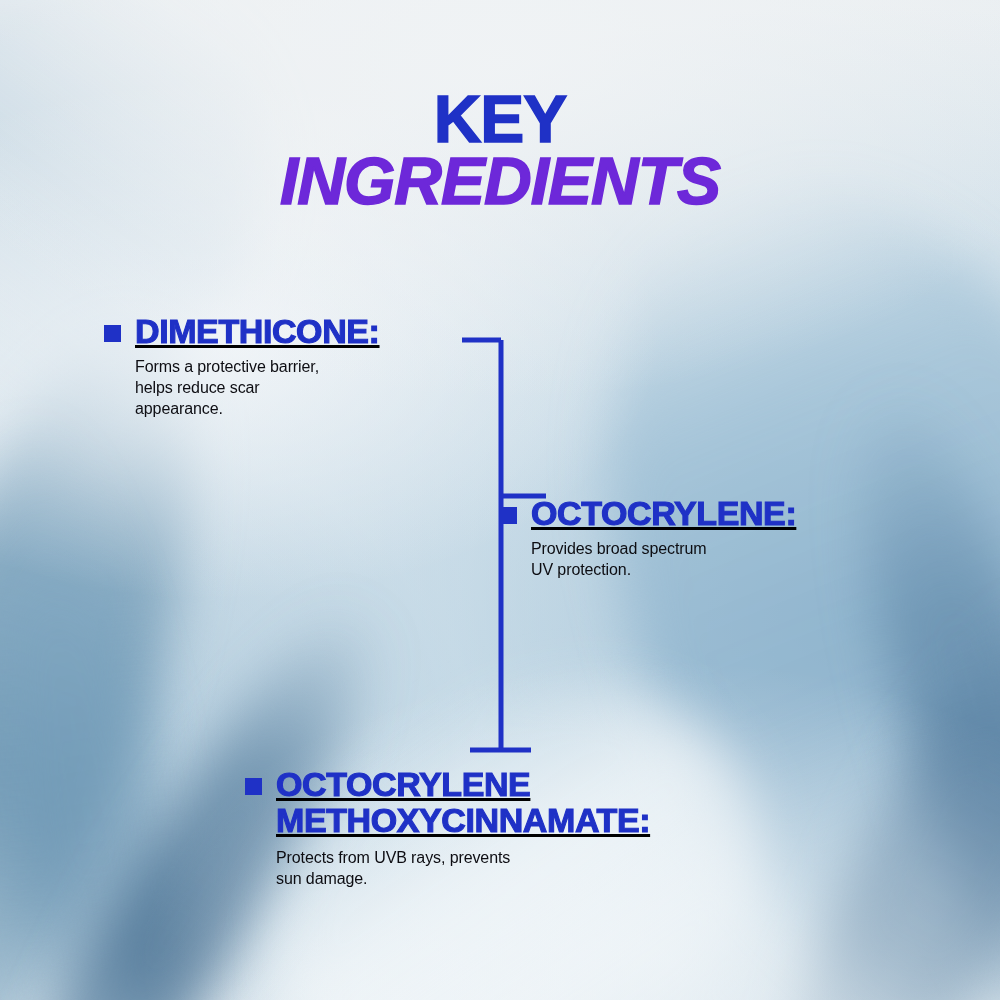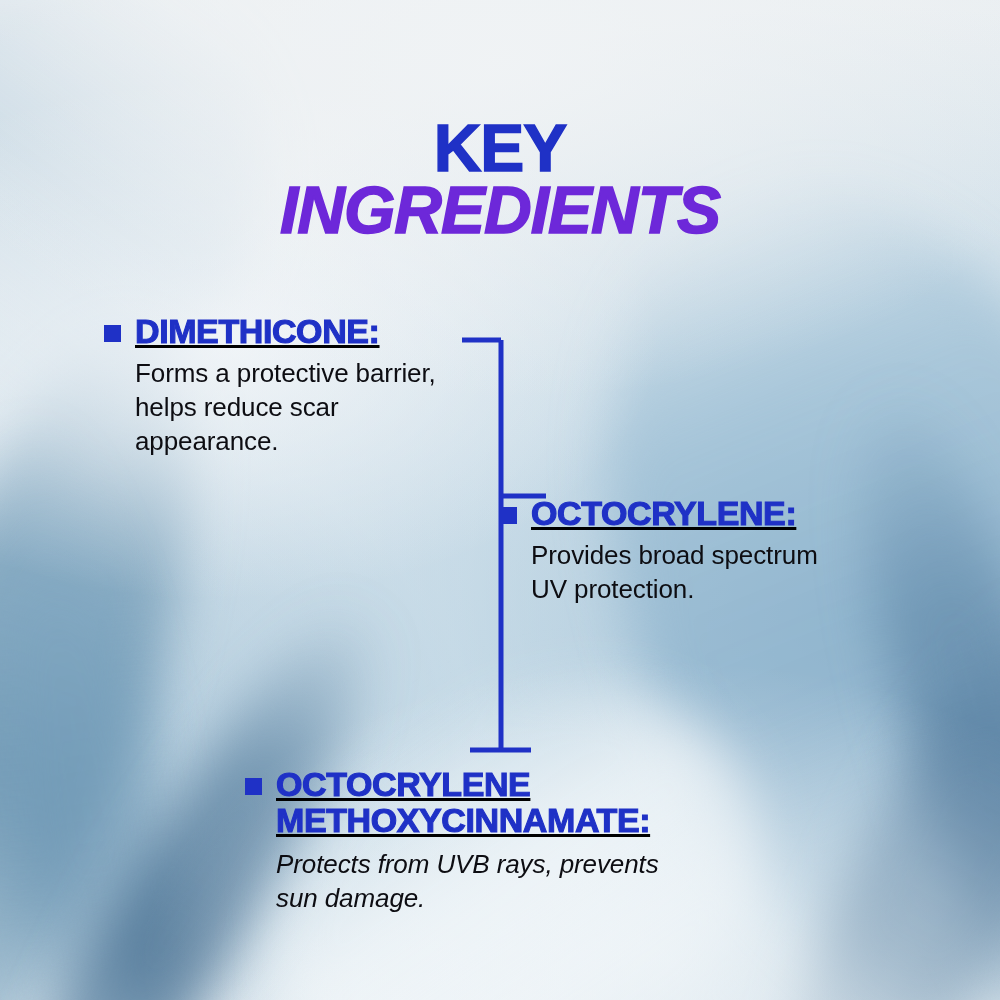--- a/index.html
+++ b/index.html
@@ -88,21 +88,21 @@
     text-align:center;
     line-height:0.94;
     letter-spacing:-1px;
   }
   #title .tline {
     display:block;
     font-weight:800;
     font-size:66px;
     -webkit-text-stroke:1.5px currentColor;
   }
-  #title-line1 { color:#1f31c6; font-size:62px;margin-top:29px; }
+  #title-line1 { color:#1f31c6; font-size:62px; }
   #title-line2 { color:#6d28d9; font-size:66px;font-style:italic; }
 
   
   #connector { position:absolute; left:0; top:0; width:1000px; height:1000px; }
 
   
   .block { position:absolute; }
   .blk-head {
     display:flex; align-items:flex-start;
     gap:14px;
@@ -116,36 +116,36 @@
   }
   .blk-title {
     font-weight:800;
     font-size:34px;
     line-height:1.07;
     letter-spacing:-0.4px;
     color:#1f31c6;
     -webkit-text-stroke:1.1px #1f31c6;
   }
   .blk-body {
-    font-size:26px;
+    font-size:16px;
     line-height:1.30;
     font-weight:500;
     color:#0d0d12;
     letter-spacing:-0.1px;
     white-space:pre-line;
   }
 
   #block-dimethicone { left:104px; top:313px; width:420px; }
   #block-dimethicone .blk-body { margin:8px 0 0 31px; }
 
   #block-octocrylene { left:500px; top:495px; width:440px; }
   #block-octocrylene .blk-body { margin:8px 0 4px 31px; }
 
   #block-ethylhexyl { left:245px; top:766px; width:560px; }
-  #block-ethylhexyl .blk-body { margin:9px 0 6px 31px;font-style:italic; }
+  #block-ethylhexyl .blk-body { margin:9px 0 6px 31px; }
 </style>
 </head>
 <body>
 
 <div id="stage">
 
   <div class="bg-layer" id="bg-base"></div>
   <div class="bg-layer">
     <div class="strand" id="strand-d"></div>
     <div class="strand" id="strand-e"></div>

